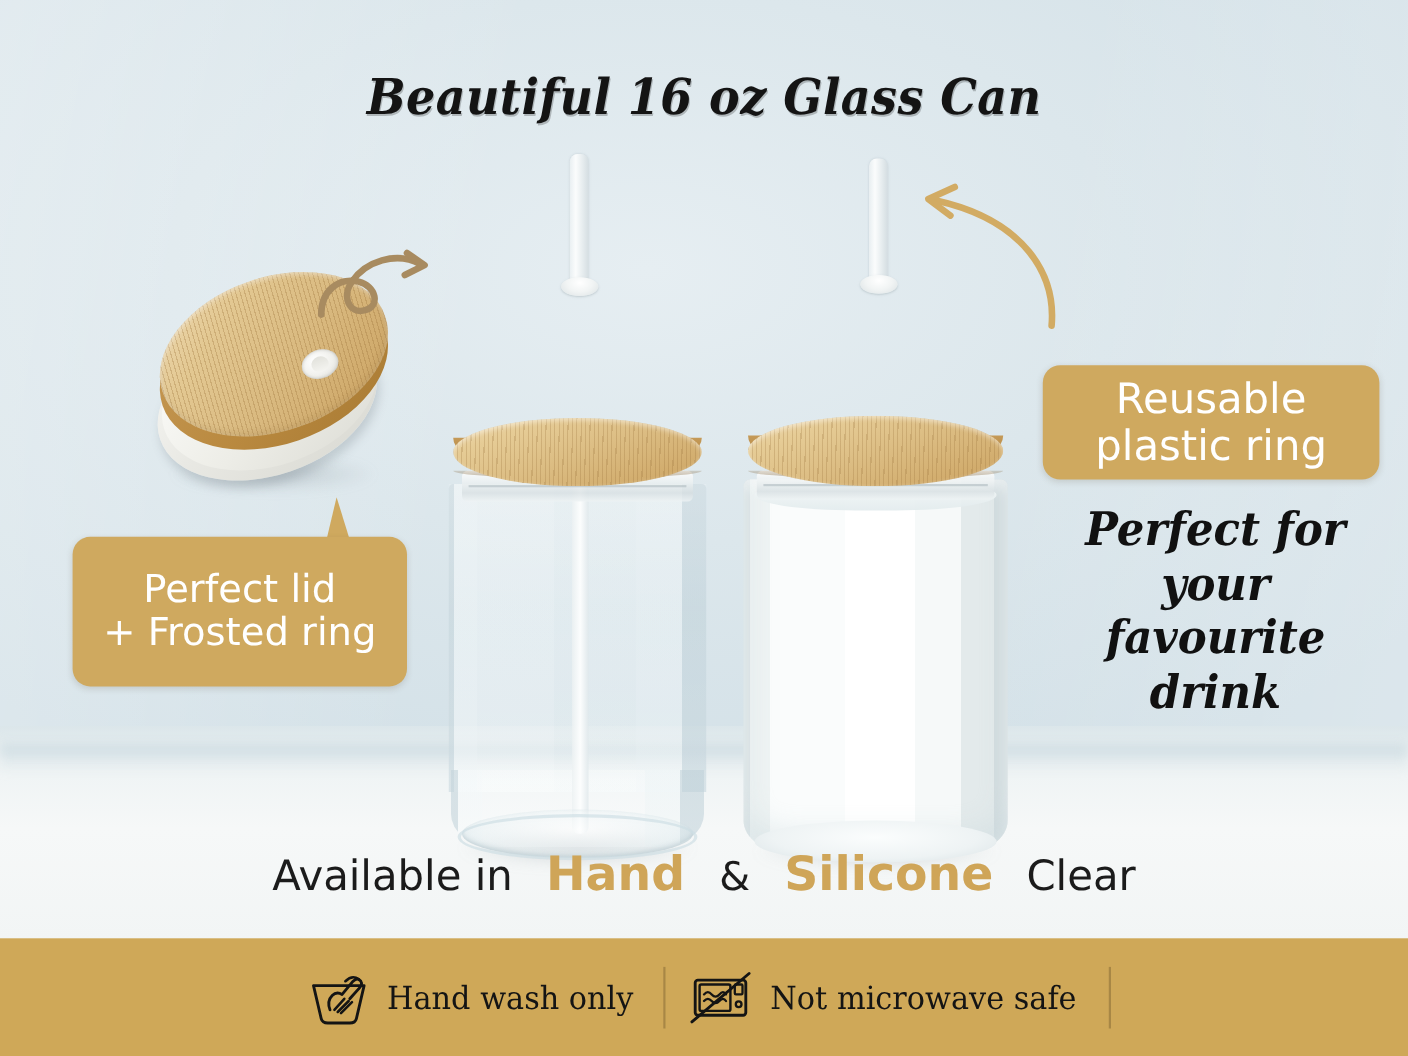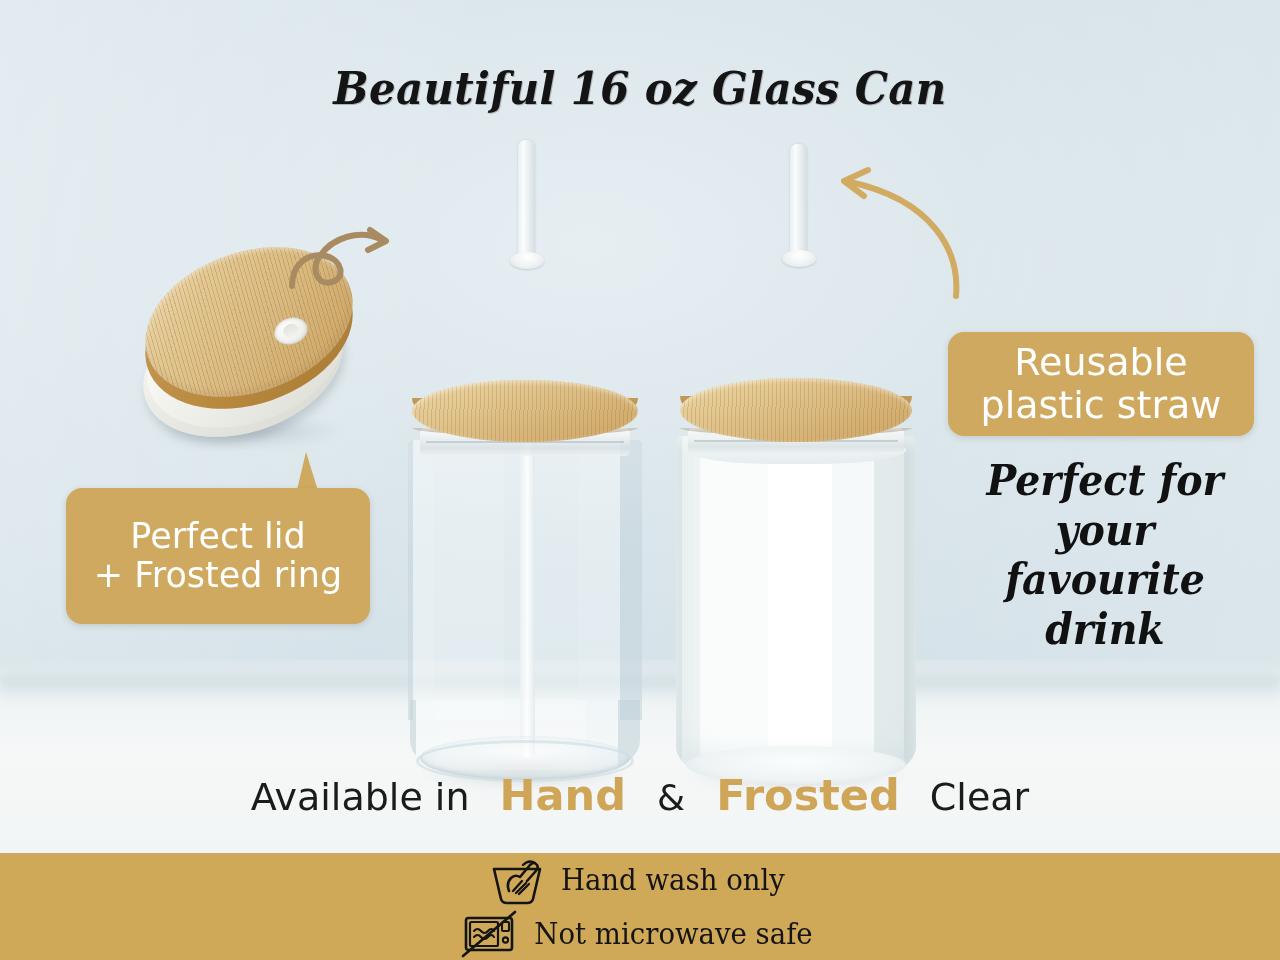--- a/index.html
+++ b/index.html
@@ -267,21 +267,21 @@
   }
   #available-line span { display:inline-block; vertical-align:baseline;text-align:center; }
   #available-line .accent { color:#cfa558; font-weight:bold; font-size:43px; }
   #available-line .amp { font-size:36px; padding:0 10px; }
   #available-line .pad { padding:0 9px; }
 
   
   #footer {
     position:absolute; left:0; top:853px; width:1280px; height:107px;
     background:#cfa858;
-    display:flex; align-items:center; justify-content:center;flex-direction:column;
+    display:flex; align-items:center; justify-content:center;
   }
   .care-item { display:flex; align-items:center; gap:10px; padding:0 16px; }
   .care-item .label {
     font-family:"DejaVu Serif", serif;
     font-size:29px; color:#141414; white-space:nowrap;
     transform:scaleX(.95);
   }
   .care-icon { width:56px; height:54px; flex:0 0 auto; }
   .care-sep { width:2px; height:56px; background:rgba(70,52,20,.28); margin:0 6px; }
 </style>
@@ -340,40 +340,40 @@
     <div class="straw-collar"></div>
   </div>
 
   <svg class="arrow-svg" style="left:828px; top:164px;" width="140" height="136" viewBox="0 0 140 136">
     <path d="M128 132 C 132 86, 104 36, 22 18" fill="none" stroke="#d2ab63" stroke-width="6" stroke-linecap="round"></path>
     <path d="M40 6 L16 17 L36 32" fill="none" stroke="#d2ab63" stroke-width="6" stroke-linecap="round" stroke-linejoin="round"></path>
   </svg>
 
   <div class="callout" id="callout-straw">
     <span>Reusable</span>
-    <span>plastic straw</span>
+    <span>plastic ring</span>
   </div>
 
   <div class="callout-tail"></div>
   <div class="callout" id="callout-lid">
     <span>Perfect lid</span>
     <span>+ Frosted ring</span>
   </div>
 
   <div class="script-black" id="perfect-text">
     <div>Perfect for</div>
     <div>your favourite</div>
     <div>drink</div>
   </div>
 
   <div id="available-line">
     <span class="pad">Available in</span>
     <span class="accent pad">Hand</span>
     <span class="amp">&amp;</span>
-    <span class="accent pad">Frosted</span>
+    <span class="accent pad">Silicone</span>
     <span class="pad">Clear</span>
   </div>
 
   <div id="footer">
 
     <div class="care-item">
       <svg class="care-icon" viewBox="0 0 56 54">
         <path d="M5 16 L51 16 L44 46 Q43 50 38 50 L18 50 Q13 50 12 46 Z" fill="none" stroke="#141414" stroke-width="2.6" stroke-linejoin="round"></path>
         <path d="M20 38 Q17 30 22 25 Q26 21 31 24 L41 12 Q45 8 48 12 Q50 15 46 19 L38 28" fill="none" stroke="#141414" stroke-width="2.6" stroke-linecap="round" stroke-linejoin="round"></path>
         <path d="M24 38 L33 28 M27 40 L37 30 M30 41 L40 31" fill="none" stroke="#141414" stroke-width="2.3" stroke-linecap="round"></path>

